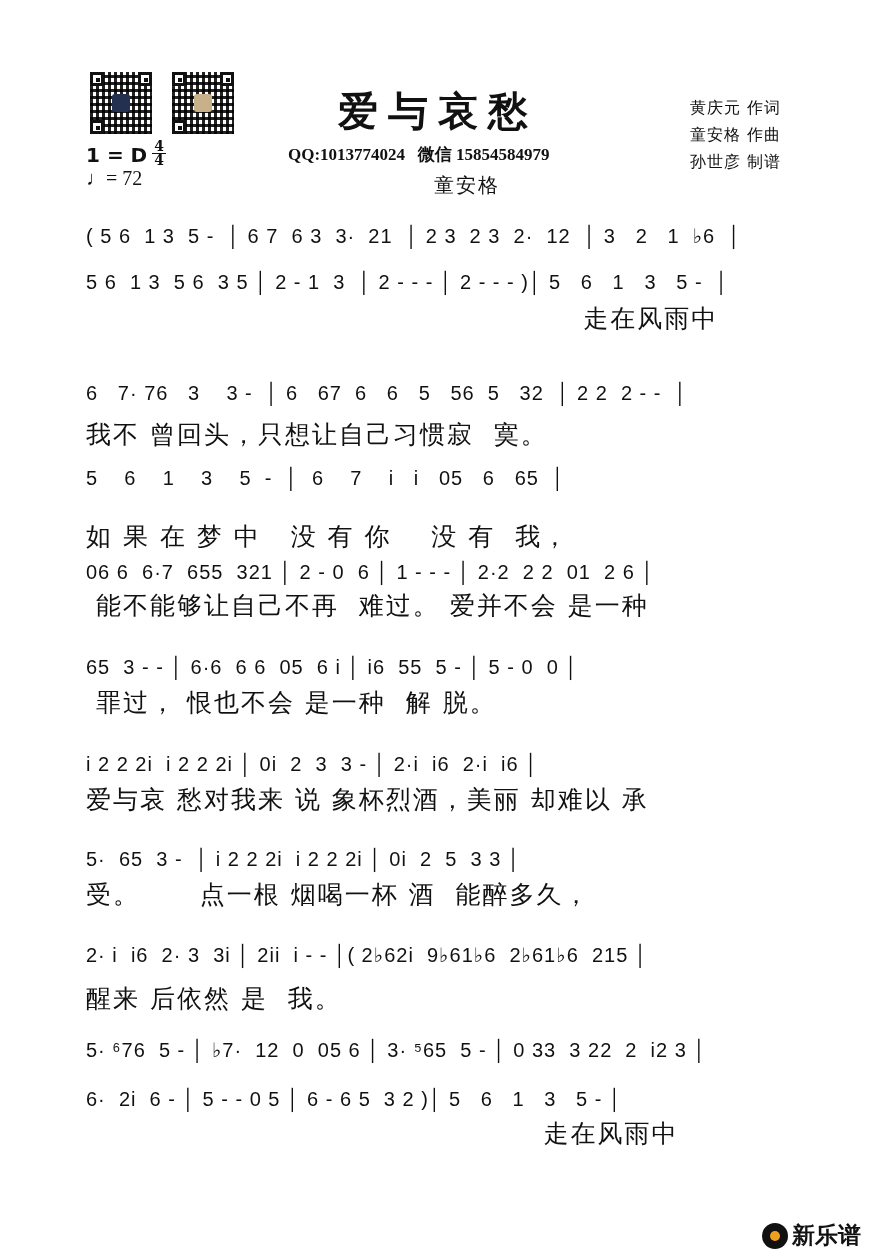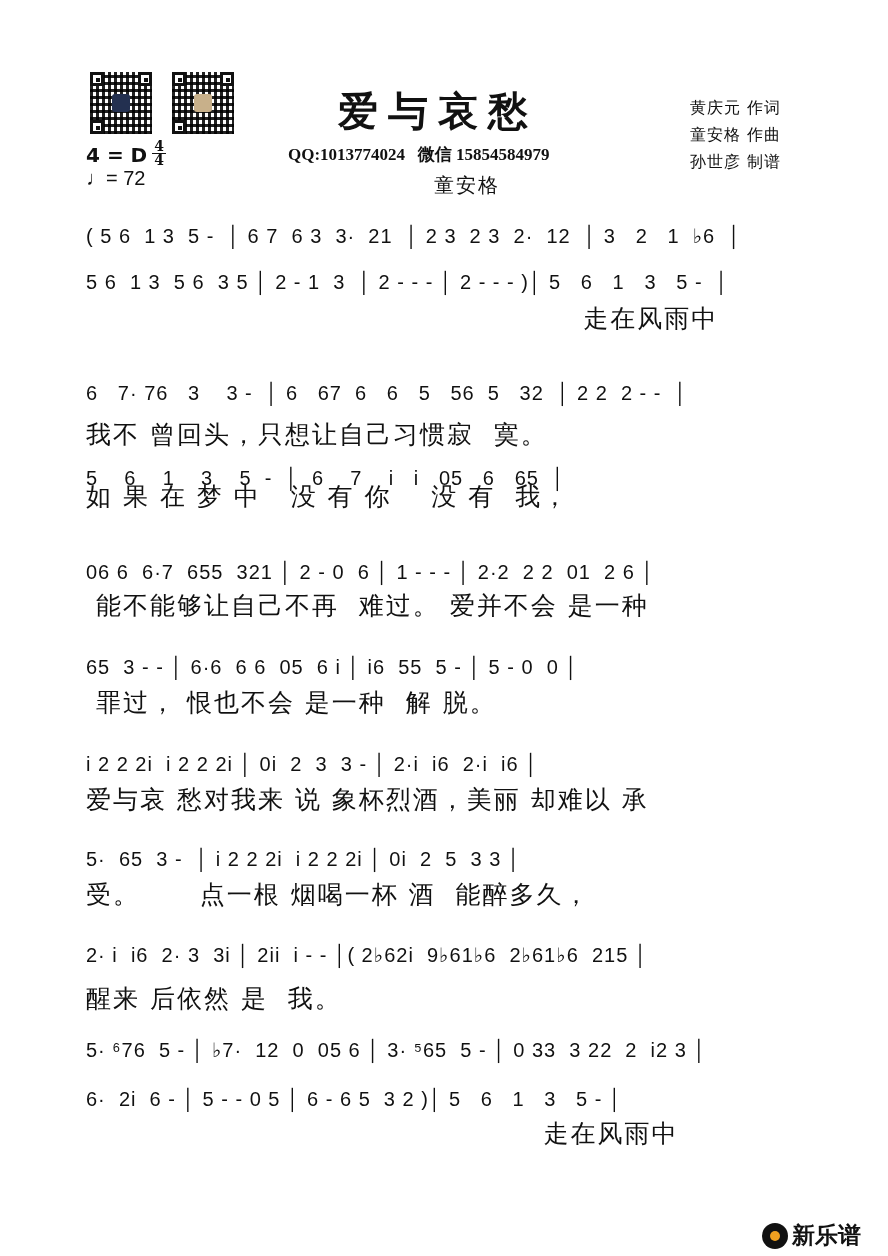--- a/index.html
+++ b/index.html
@@ -10,21 +10,21 @@
       repeating-linear-gradient(0deg,#222 0 3px,#fff 3px 7px);
       background-blend-mode:multiply; border:2px solid #fff; position:absolute; }
   .qr .corner { position:absolute; width:14px; height:14px; border:3px solid #111; background:#fff; box-sizing:border-box; }
   .qr .corner::after { content:""; position:absolute; left:3px; top:3px; width:4px; height:4px; background:#111; }
   .qr .center { position:absolute; left:22px; top:22px; width:18px; height:18px; border-radius:3px; }
   .title { font-family:"DejaVu Serif", serif; font-weight:bold; font-size:40px; letter-spacing:10px; }
   .contact { font-family:"Liberation Serif", serif; font-weight:bold; font-size:17px; }
   .singer { font-family:"DejaVu Serif", serif; font-size:20px; letter-spacing:2px;margin-left:30px; }
   .credits { font-family:"DejaVu Serif", serif; font-size:16px; line-height:27px; letter-spacing:1px; }
   .key { font-family:"DejaVu Sans", sans-serif; font-size:20px; font-weight:bold; }
-  .tempo { font-family:Liberation Sans, sans-serif; font-size:20px; }
+  .tempo { font-family:Liberation Serif, serif; font-size:20px; }
   .sig { font-family:"DejaVu Serif", serif; font-weight:bold; font-size:14px; line-height:13px; text-align:center; }
   .notes { font-family:"Liberation Sans", sans-serif; font-size:20px; white-space:pre; letter-spacing:1px; }
   .lyrics { font-family:"DejaVu Serif", serif; font-size:25px; white-space:pre; letter-spacing:2px; }
   .logo { display:flex; align-items:center; gap:4px; font-weight:bold; font-size:23px; font-family:"DejaVu Sans", sans-serif; }
   .disc { width:26px; height:26px; border-radius:50%; background:#111; position:relative; }
   .disc::after { content:""; position:absolute; left:8px; top:8px; width:10px; height:10px; border-radius:50%; background:#f0a020; }
 </style>
 </head>
 <body>
 
@@ -34,21 +34,21 @@
   <div class="corner" style="left:0;bottom:0;"></div>
   <div class="center" style="background:#233050;"></div>
 </div>
 <div class="qr" style="left:170px;top:70px;">
   <div class="corner" style="left:0;top:0;"></div>
   <div class="corner" style="right:0;top:0;"></div>
   <div class="corner" style="left:0;bottom:0;"></div>
   <div class="center" style="background:#c8b08a;"></div>
 </div>
 
-<div class="abs key" style="left:86px;top:143px;">4 = D</div>
+<div class="abs key" style="left:86px;top:143px;">1 = D</div>
 <div class="abs sig" style="left:152px;top:140px;width:14px;">
   <div>4</div>
   <div style="border-top:1px solid #111;">4</div>
 </div>
 <div class="abs tempo" style="left:86px;top:167px;">♩= 72</div>
 
 <div class="abs title" style="left:338px;top:84px;">爱与哀愁</div>
 <div class="abs contact" style="left:288px;top:143px;white-space:pre;">QQ:1013774024   微信 15854584979</div>
 <div class="abs singer" style="left:404px;top:172px;">童安格</div>
 
@@ -60,21 +60,21 @@
 
 <div class="abs notes" style="left:86px;top:224px;">( 5 6  1 3  5 -  │ 6 7  6 3  3·  21  │ 2 3  2 3  2·  12  │ 3   2   1  ♭6  │</div>
 
 <div class="abs notes" style="left:86px;top:271px;">5 6  1 3  5 6  3 5 │ 2 - 1  3  │ 2 - - - │ 2 - - - )│ 5   6   1   3   5 -  │</div>
 <div class="abs lyrics" style="left:86px;top:302px;">                                                  走在风雨中</div>
 
 <div class="abs notes" style="left:86px;top:370px;margin-top:12px;">6   7· 76   3    3 -  │ 6   67  6   6   5   56  5   32  │ 2 2  2 - -  │</div>
 <div class="abs lyrics" style="left:86px;top:400px;margin-top:18px;">我不 曾回头，只想让自己习惯寂  寞。</div>
 
 <div class="abs notes" style="left:86px;top:467px;">5    6    1    3    5  -  │  6    7    i   i   05   6   65  │</div>
-<div class="abs lyrics" style="left:86px;top:480px;">如 果 在 梦 中   没 有 你    没 有  我，</div>
+<div class="abs lyrics" style="left:86px;top:520px;">如 果 在 梦 中   没 有 你    没 有  我，</div>
 
 <div class="abs notes" style="left:86px;top:561px;">06 6  6·7  655  321 │ 2 - 0  6 │ 1 - - - │ 2·2  2 2  01  2 6 │</div>
 <div class="abs lyrics" style="left:86px;top:589px;"> 能不能够让自己不再  难过。 爱并不会 是一种</div>
 
 <div class="abs notes" style="left:86px;top:656px;">65  3 - - │ 6·6  6 6  05  6 i │ i6  55  5 - │ 5 - 0  0 │</div>
 <div class="abs lyrics" style="left:86px;top:686px;"> 罪过， 恨也不会 是一种  解 脱。</div>
 
 <div class="abs notes" style="left:86px;top:753px;">i 2 2 2i  i 2 2 2i │ 0i  2  3  3 - │ 2·i  i6  2·i  i6 │</div>
 <div class="abs lyrics" style="left:86px;top:783px;">爱与哀 愁对我来 说 象杯烈酒，美丽 却难以 承</div>
 

